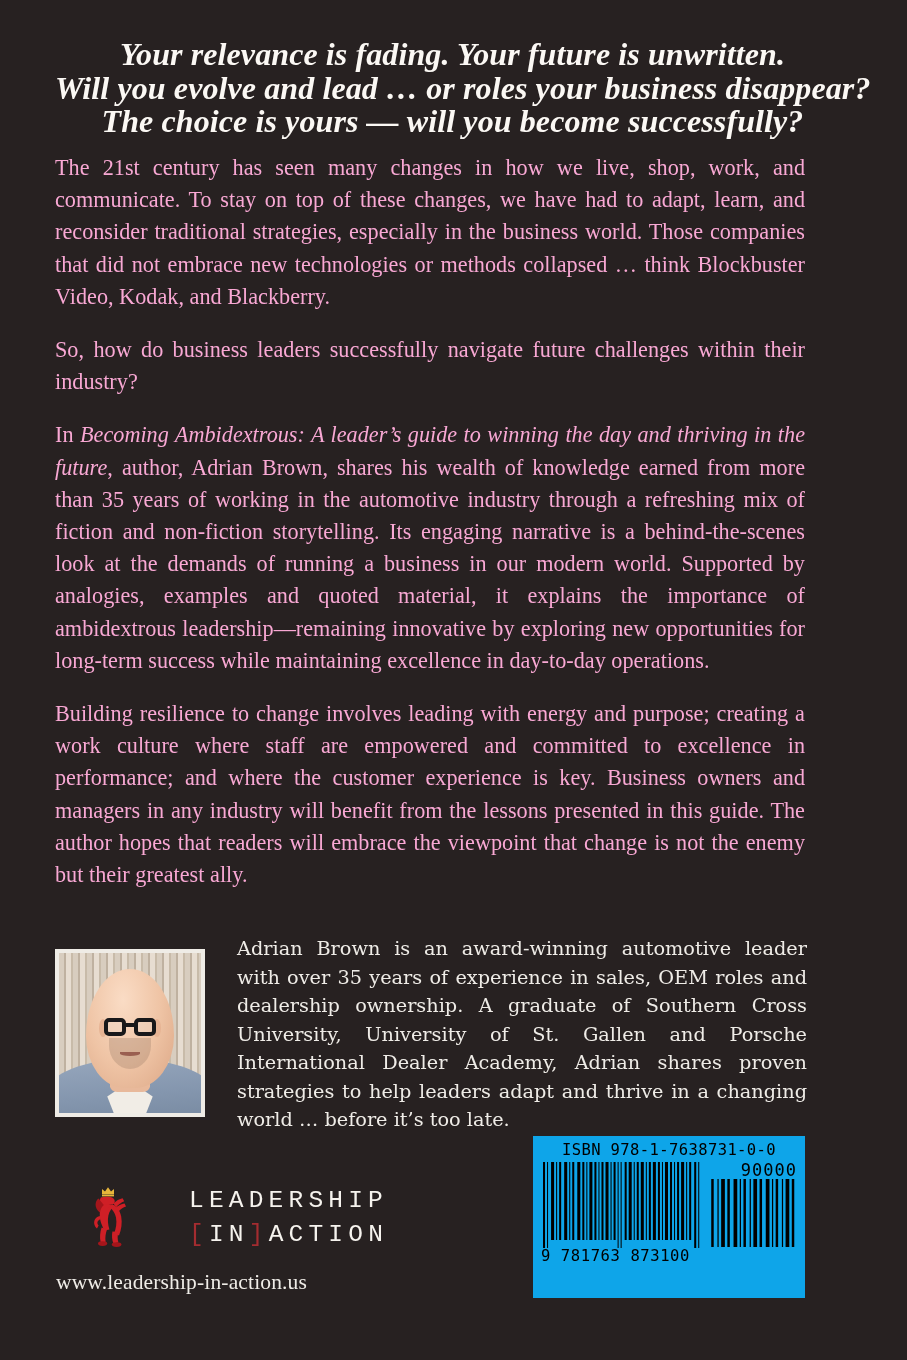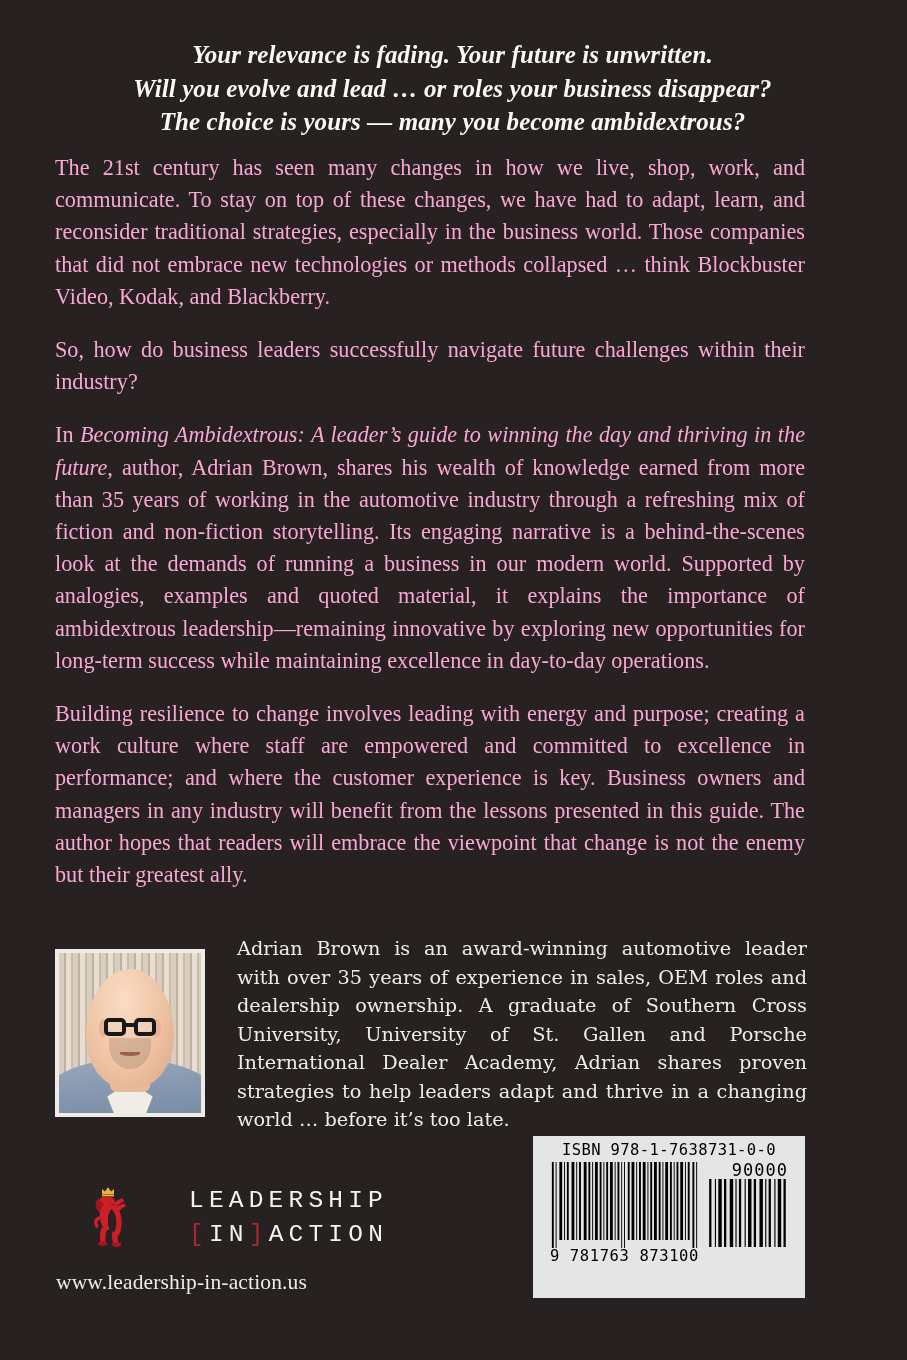--- a/index.html
+++ b/index.html
@@ -21,21 +21,21 @@
 
   
   .tagline {
     position: absolute;
     left: 55px;
     top: 38px;
     width: 795px;
     text-align: center;
     font-style: italic;
     font-weight: bold;
-    font-size: 25px;
+    font-size: 32px;
     line-height: 33.5px;
     letter-spacing: 0.1px;
     color: #fbf8f4;
   }
   .tagline div { white-space: nowrap; }
 
   
   .body-copy {
     position: absolute;
     left: 55px;
@@ -229,27 +229,26 @@
     letter-spacing: 0.15px;
   }
 
   
   .barcode-box {
     position: absolute;
     left: 533px;
     top: 1136px;
     width: 272px;
     height: 162px;
-    background: #e5e5e5;
+    background: #0ea5e9;
     color: #000000;
     box-sizing: border-box;
     padding: 6px 8px 4px 8px;
     display: flex;
     flex-direction: column;
-    align-items: center;
   }
   .bc-isbn {
     font-family: "DejaVu Sans Mono", "Liberation Mono", monospace;
     font-size: 15.5px;
     letter-spacing: 0.4px;
     text-align: center;
     white-space: nowrap;
     color: #000;
     line-height: 1.1;
   }
@@ -282,21 +281,21 @@
   }
 </style>
 </head>
 <body>
 
 <div class="cover">
 
   <div class="tagline">
     <div>Your relevance is fading. Your future is unwritten.</div>
     <div>Will you evolve and lead … or roles your business disappear?</div>
-    <div>The choice is yours — many you become ambidextrous?</div>
+    <div>The choice is yours — will you become successfully?</div>
   </div>
 
   <div class="body-copy">
     <p>The 21st century has seen many changes in how we live, shop, work, and communicate. To stay on top of these changes, we have had to adapt, learn, and reconsider traditional strategies, especially in the business world. Those companies that did not embrace new technologies or methods collapsed … think Blockbuster Video, Kodak, and Blackberry.</p>
     <p>So, how do business leaders successfully navigate future challenges within their industry?</p>
     <p><span>In </span><i>Becoming Ambidextrous: A leader’s guide to winning the day and thriving in the future</i><span>, author, Adrian Brown, shares his wealth of knowledge earned from more than 35 years of working in the automotive industry through a refreshing mix of fiction and non-fiction storytelling. Its engaging narrative is a behind-the-scenes look at the demands of running a business in our modern world. Supported by analogies, examples and quoted material, it explains the importance of ambidextrous leadership—remaining innovative by exploring new opportunities for long-term success while maintaining excellence in day-to-day operations.</span></p>
     <p>Building resilience to change involves leading with energy and purpose; creating a work culture where staff are empowered and committed to excellence in performance; and where the customer experience is key. Business owners and managers in any industry will benefit from the lessons presented in this guide. The author hopes that readers will embrace the viewpoint that change is not the enemy but their greatest ally.</p>
   </div>
 
   <div class="author-block">

